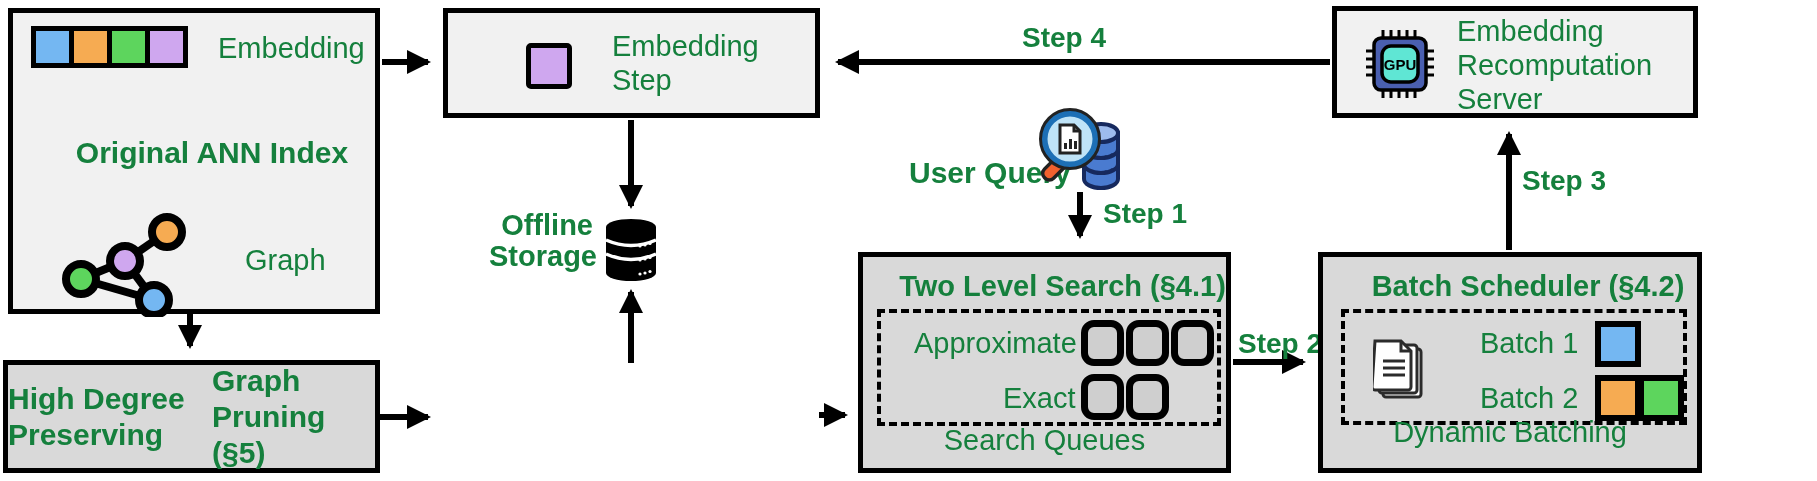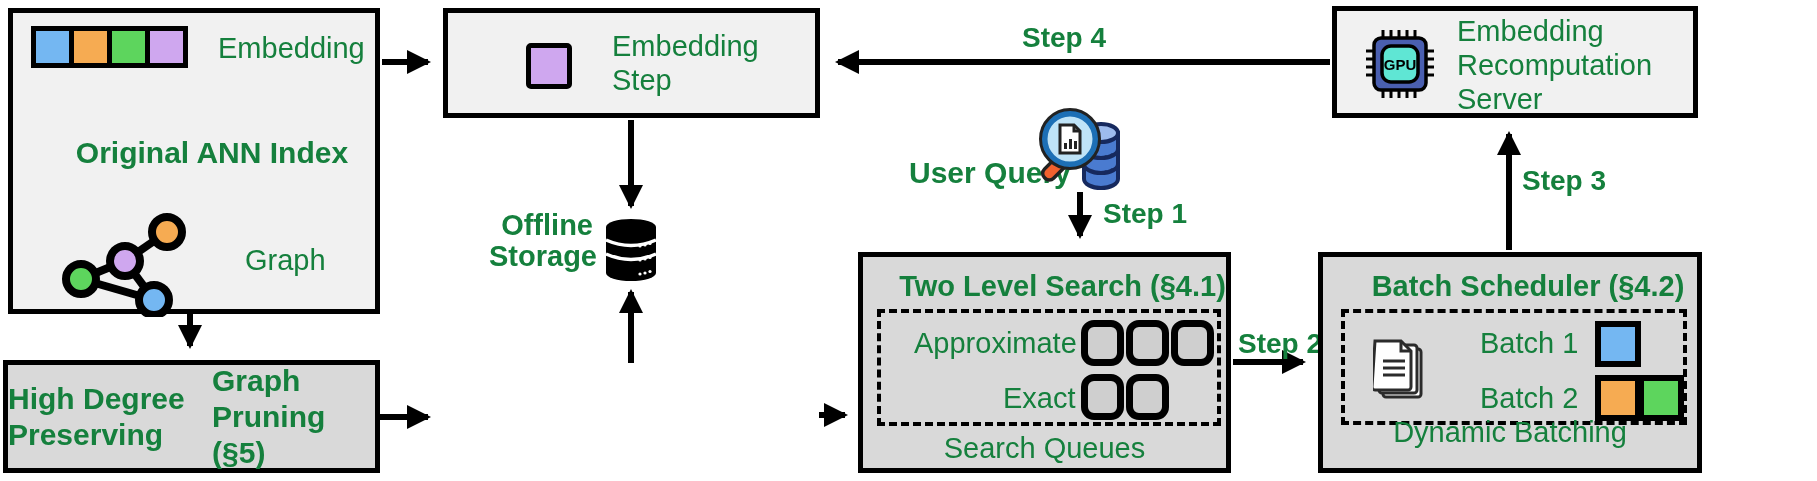--- a/index.html
+++ b/index.html
@@ -150,21 +150,21 @@
         <div class="slot"></div>
         <div class="slot"></div>
         <div class="slot"></div>
       </div>
       <div class="lbl" style="left:122px; top:68px;">Exact</div>
       <div class="slot-row" style="left:198px; top:61px;">
         <div class="slot"></div>
         <div class="slot"></div>
       </div>
     </div>
-    <div class="lbl center-x" style="top:174px;">Search Queues</div>
+    <div class="lbl center-x" style="top:166px;">Search Queues</div>
   </div>
   <div class="step-label" style="left:1238px; top:328px;">Step 2</div>
 
   <div class="box gray" style="left:1318px; top:252px; width:384px; height:221px;">
     <div class="lbl bold center-x" style="top:12px;">Batch Scheduler (§4.2)</div>
     <div class="dashed-rect" style="left:18px; top:52px; width:346px; height:116px;">
       <svg class="abs" style="left:28px; top:26px;" width="54" height="62" viewBox="0 0 54 62">
         <g fill="#fff" stroke="#2b2b2b" stroke-width="3">
           <rect x="10" y="10" width="38" height="48" rx="3"></rect>
           <rect x="6" y="6" width="38" height="48" rx="3"></rect>

